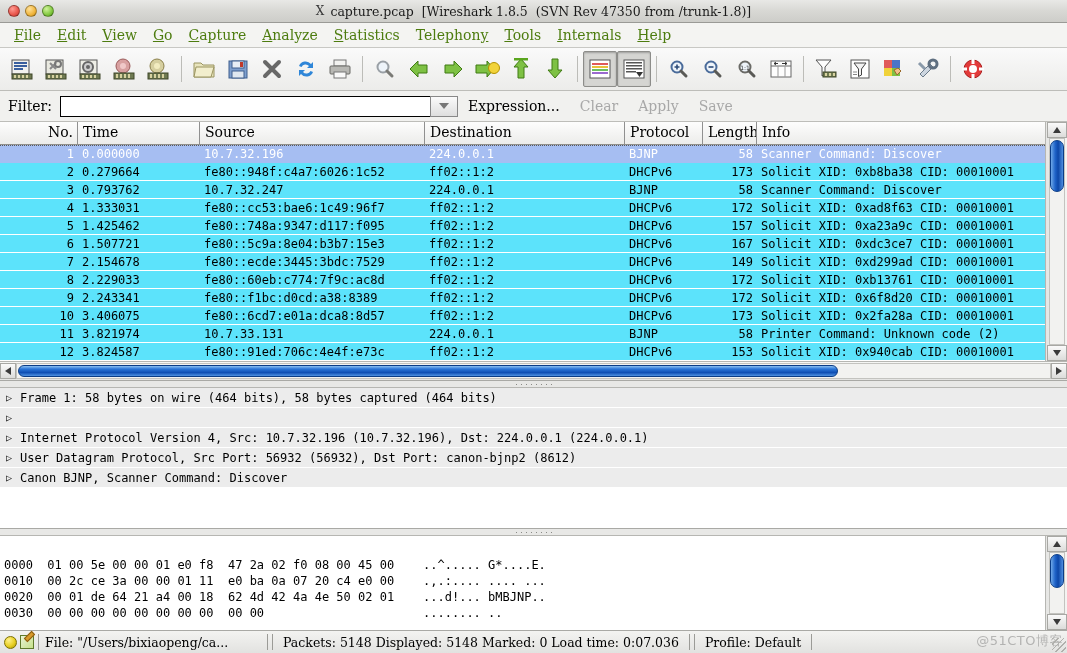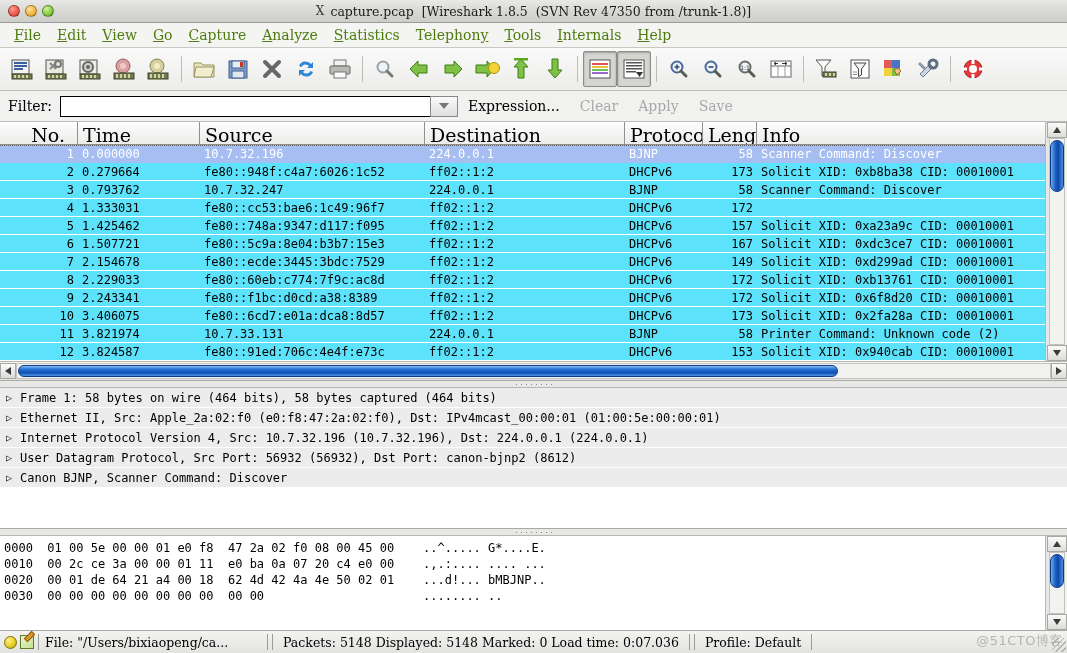--- a/index.html
+++ b/index.html
@@ -137,22 +137,22 @@
   }
   .pl-body { display: flex; flex: 1 1 auto; min-height:0; }
   .pl-main { flex: 1 1 auto; display: flex; flex-direction: column; min-width:0; }
   .pl-head {
     display: flex; height: 22px;
     background: linear-gradient(to bottom,#fdfdfd 0%, #ececea 100%);
     border-bottom: 1px solid #8f8f8b;
     flex: 0 0 auto;
   }
   .pl-head .col {
-    font-family: "DejaVu Serif", serif; font-size: 19px;
-    padding: 2px 12px 0 5px;
+    font-family: "DejaVu Serif", serif; font-size: 14px;
+    padding: 2px 4px 0 5px;
     border-right: 1px solid #909090;
     box-sizing: border-box;
     overflow: hidden; white-space: nowrap;
     cursor: default;
   }
   .pl-rows { flex: 1 1 auto; overflow: hidden; }
   .prow {
     display: flex; height: 18px; align-items: center;
     font-family: "DejaVu Sans Mono", monospace; font-size: 12px;
     background: #5CE3FB;
@@ -258,21 +258,21 @@
   .drow .tw { width: 18px; text-align: center; color: #000; font-size: 10px; }
   .drow .tx { padding-left: 2px; }
 
   
   .bytes {
     flex: 1 1 auto;
     background: #ffffff;
     display: flex;
     min-height: 0;
   }
-  .bytes-main { flex: 1 1 auto; padding: 4px 0 0 4px; min-width:0; overflow:hidden;}
+  .bytes-main { flex: 1 1 auto; padding: 21px 0 0 4px; min-width:0; overflow:hidden;}
   .brow {
     font-family: "DejaVu Sans Mono", monospace; font-size: 12px;
     height: 16px; line-height: 16px; white-space: pre;
     cursor: default;
   }
 
   
   .statusbar {
     height: 22px; flex: 0 0 auto;
     background: linear-gradient(to bottom,#f3f3f1,#e2e2e0);
@@ -643,20 +643,21 @@
               <span class="c c-len">58</span>
               <span class="c c-info">Scanner Command: Discover</span>
             </div>
             <div class="prow">
               <span class="c c-no">4</span>
               <span class="c c-time">1.333031</span>
               <span class="c c-src">fe80::cc53:bae6:1c49:96f7</span>
               <span class="c c-dst">ff02::1:2</span>
               <span class="c c-proto">DHCPv6</span>
               <span class="c c-len">172</span>
+              <span class="c c-info">Solicit XID: 0xad8f63 CID: 00010001</span>
             </div>
             <div class="prow">
               <span class="c c-no">5</span>
               <span class="c c-time">1.425462</span>
               <span class="c c-src">fe80::748a:9347:d117:f095</span>
               <span class="c c-dst">ff02::1:2</span>
               <span class="c c-proto">DHCPv6</span>
               <span class="c c-len">157</span>
               <span class="c c-info">Solicit XID: 0xa23a9c CID: 00010001</span>
             </div>
@@ -754,21 +755,20 @@
     <div class="dots"></div>
   </div>
 
   <div class="detail" id="detail-rows">
       <div class="drow">
         <span class="tw">▷</span>
         <span class="tx">Frame 1: 58 bytes on wire (464 bits), 58 bytes captured (464 bits)</span>
       </div>
       <div class="drow">
         <span class="tw">▷</span>
-        <span class="tx">Ethernet II, Src: Apple_2a:02:f0 (e0:f8:47:2a:02:f0), Dst: IPv4mcast_00:00:01 (01:00:5e:00:00:01)</span>
       </div>
       <div class="drow">
         <span class="tw">▷</span>
         <span class="tx">Internet Protocol Version 4, Src: 10.7.32.196 (10.7.32.196), Dst: 224.0.0.1 (224.0.0.1)</span>
       </div>
       <div class="drow">
         <span class="tw">▷</span>
         <span class="tx">User Datagram Protocol, Src Port: 56932 (56932), Dst Port: canon-bjnp2 (8612)</span>
       </div>
       <div class="drow">

